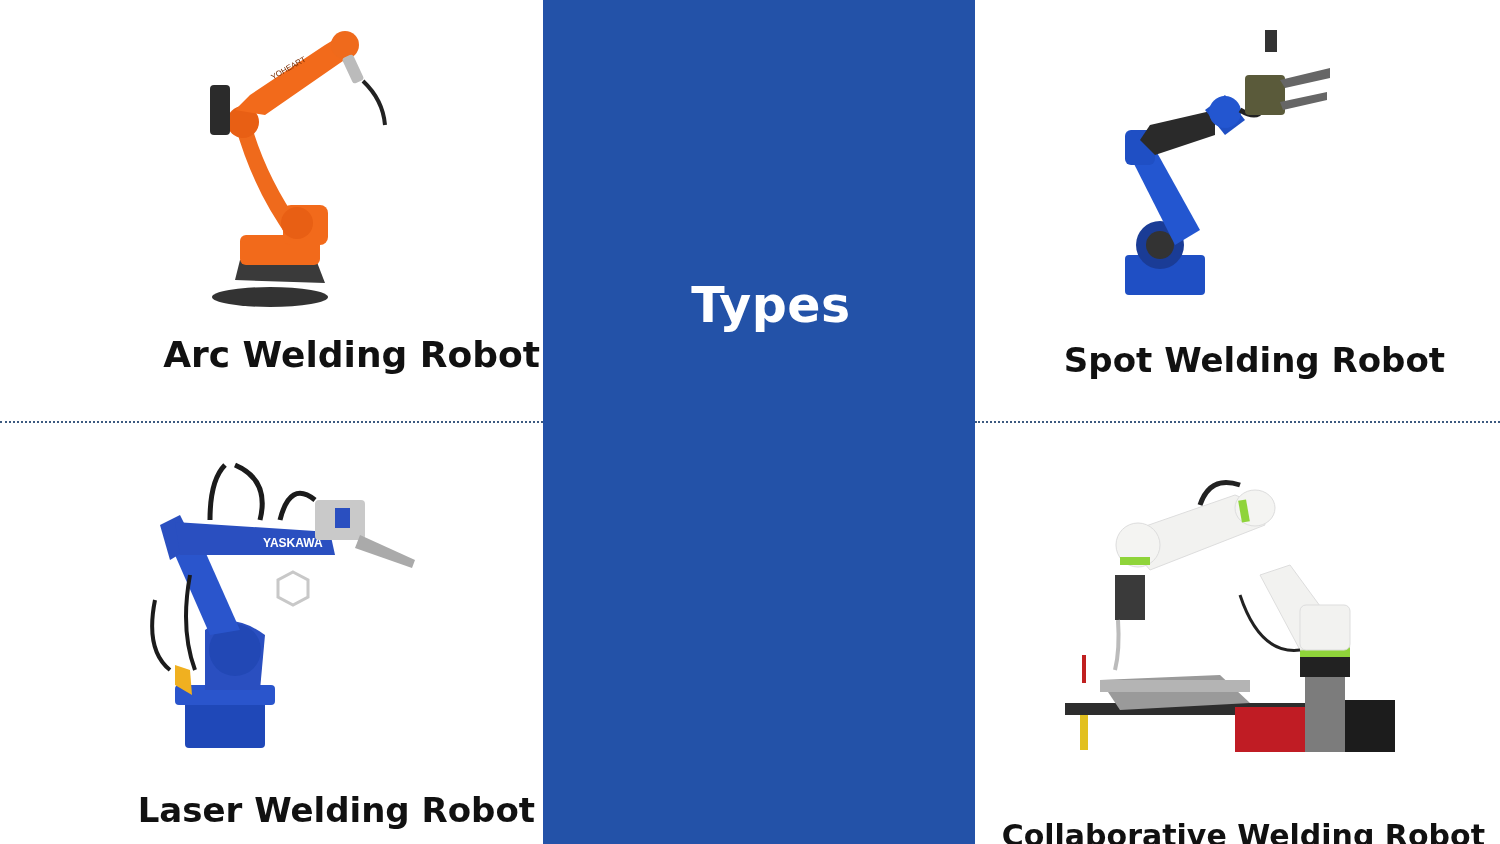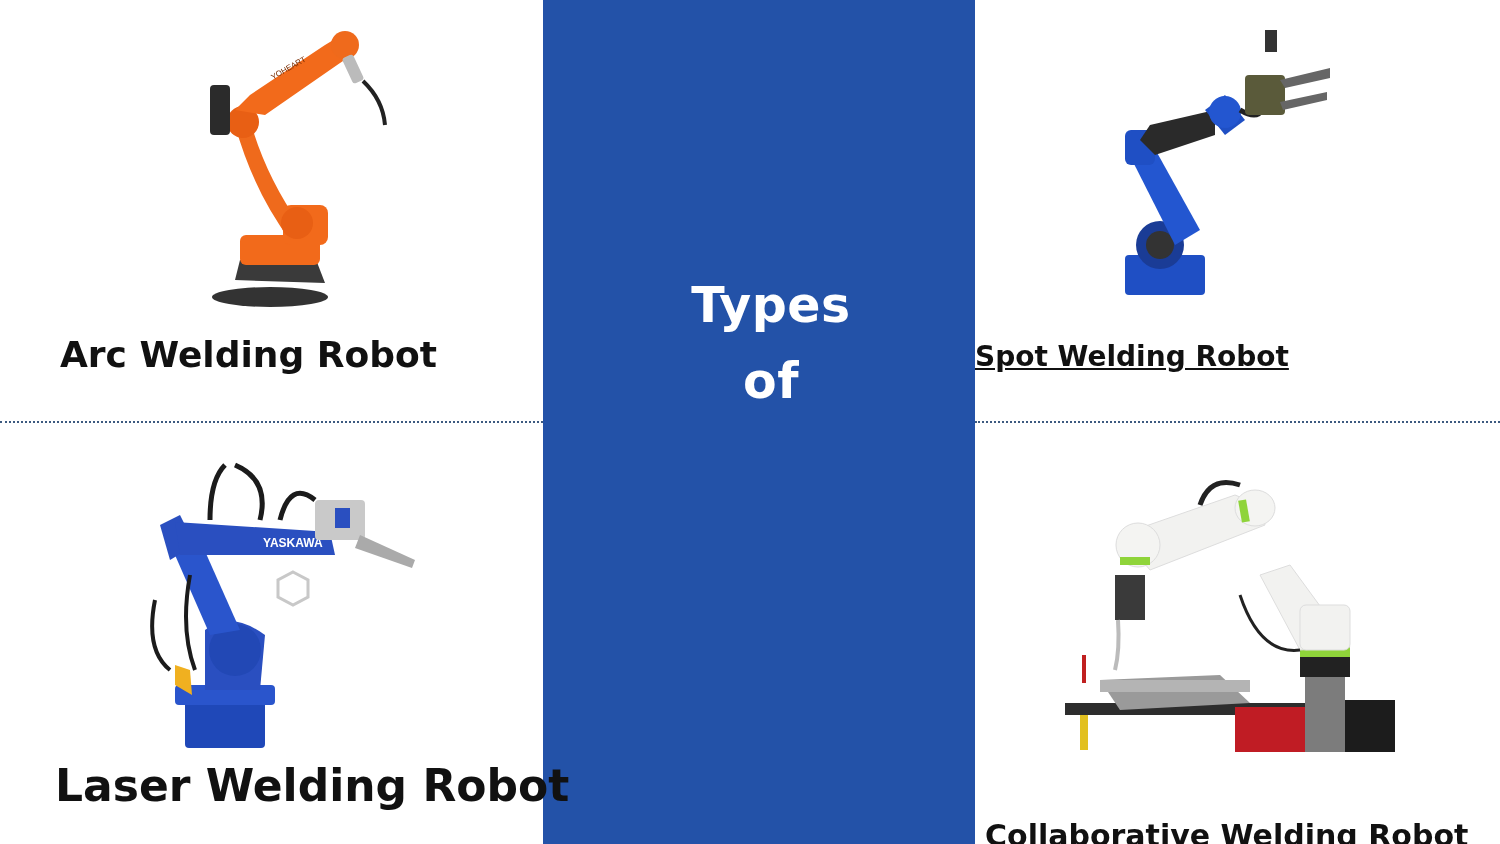--- a/index.html
+++ b/index.html
@@ -5,37 +5,36 @@
   html, body { margin:0; padding:0; }
   body { width:1500px; height:844px; background:#ffffff; position:relative; overflow:hidden;
          font-family:"DejaVu Sans", "Liberation Sans", sans-serif; }
   .center-panel { position:absolute; left:543px; top:0; width:432px; height:844px; background:#2352a8; }
   .divider { position:absolute; top:421px; height:0; border-top:2px dotted #3d5a80; }
   .divider.left { left:0; width:543px; }
   .divider.right { left:975px; width:525px; }
   .title { position:absolute; left:543px; width:456px; text-align:center; color:#ffffff; font-weight:bold;
            font-size:49px; line-height:76px; top:268px; letter-spacing:0.5px; }
   .title div { white-space:nowrap; }
-  .label { position:absolute; color:#111111; font-weight:bold; white-space:nowrap; text-align:left; }
+  .label { position:absolute; color:#111111; font-weight:bold; white-space:nowrap; text-align:right; }
   .label.arc { left:60px; width:480px; top:334px; font-size:36px; }
-  .label.spot { left:975px; width:470px; top:340px; font-size:28px;text-decoration:underline; }
-  .label.laser { left:55px; width:480px; top:760px; font-size:44px; }
+  .label.spot { left:975px; width:470px; top:340px; font-size:34px; }
+  .label.laser { left:55px; width:480px; top:790px; font-size:34px; }
   .label.collab { left:985px; width:500px; top:782px; font-size:30px;margin-top:36px; }
   .robot { position:absolute; }
 </style>
 </head>
 <body>
 
 <div class="center-panel"></div>
 <div class="divider left"></div>
 <div class="divider right"></div>
 
 <div class="title">
   <div>Types</div>
-  <div>of</div>
 </div>
 
 <svg class="robot" style="left:195px;top:25px" width="210" height="290" viewBox="0 0 210 290">
   <ellipse cx="75" cy="272" rx="58" ry="10" fill="#333"></ellipse>
   <path d="M40 255 L45 235 L120 232 L130 258 Z" fill="#3a3a3a"></path>
   <rect x="45" y="210" width="80" height="30" rx="6" fill="#f26a1b"></rect>
   <rect x="88" y="180" width="45" height="40" rx="8" fill="#f26a1b"></rect>
   <path d="M105 200 Q70 150 55 95 L40 100 Q58 165 95 215 Z" fill="#ef6a1c"></path>
   <circle cx="102" cy="198" r="16" fill="#e85f14"></circle>
   <circle cx="48" cy="97" r="16" fill="#e85f14"></circle>

